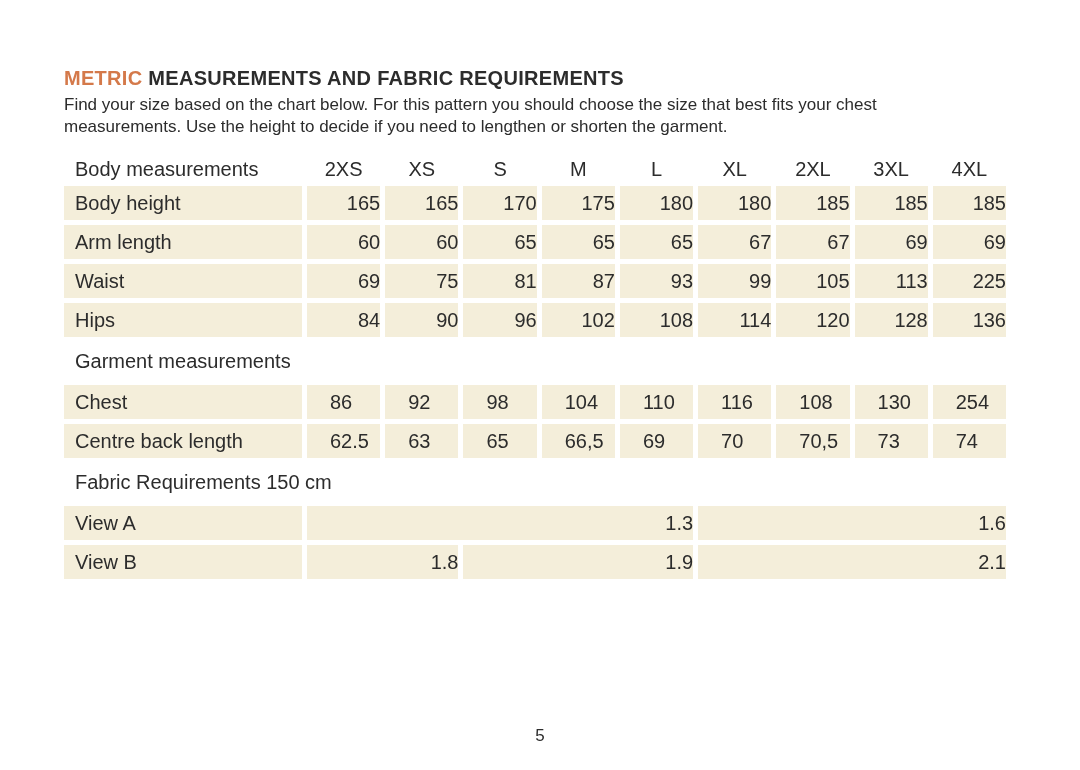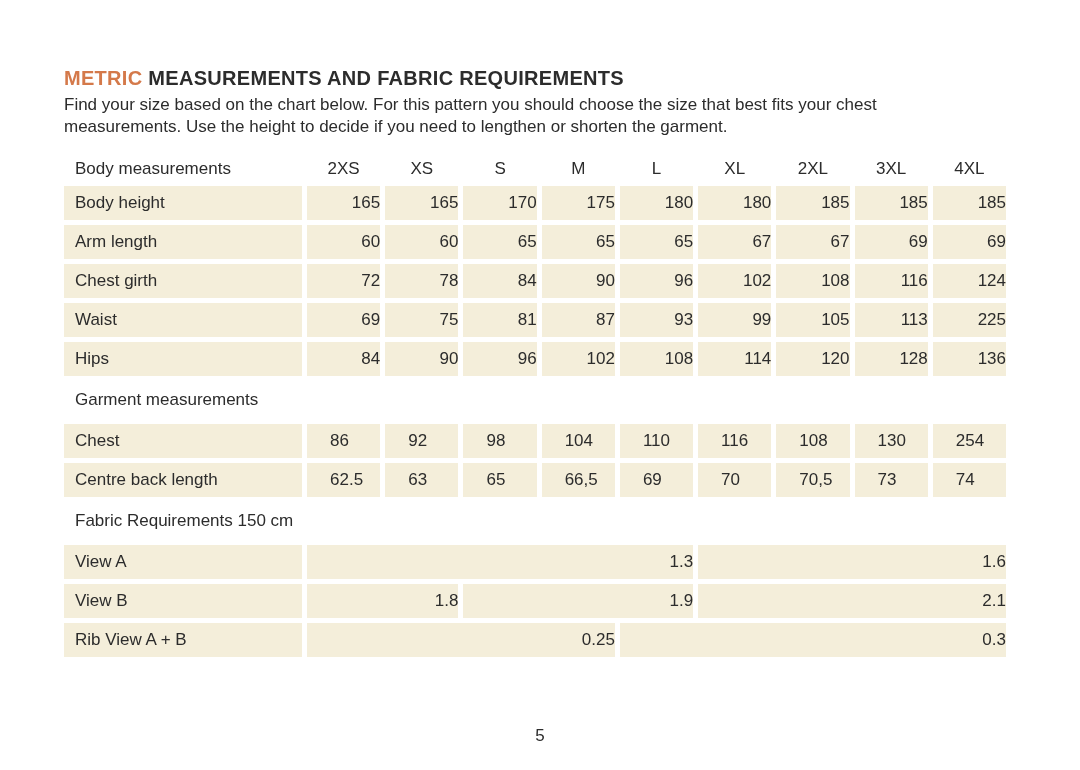--- a/index.html
+++ b/index.html
@@ -32,21 +32,21 @@
     max-width:880px;
     font-size:17px;
     line-height:22px;
   }
   table.sizes{
     border-collapse:separate;
     border-spacing:5px;
     table-layout:fixed;
     width:952px;
     margin:14px 0 0 59px;
-    font-size:17px;
+    font-size:20px;
     color:var(--text);
   }
   col.c-label{width:238px;}
   td{height:34px;padding:0;}
   .cell{background:var(--cell_bg);}
   .lbl{padding-left:11px;text-align:left;}
   .num{text-align:right;}
   .numl{text-align:left;padding-left:23px;}
   tr.head-row td{height:24px;background:transparent;}
   .size-h{text-align:center;}
@@ -115,32 +115,20 @@
       <td class="cell num">60</td>
       <td class="cell num">65</td>
       <td class="cell num">65</td>
       <td class="cell num">65</td>
       <td class="cell num">67</td>
       <td class="cell num">67</td>
       <td class="cell num">69</td>
       <td class="cell num">69</td>
     </tr>
 
-    <tr>
-      <td class="cell lbl">Chest girth</td>
-      <td class="cell num">72</td>
-      <td class="cell num">78</td>
-      <td class="cell num">84</td>
-      <td class="cell num">90</td>
-      <td class="cell num">96</td>
-      <td class="cell num">102</td>
-      <td class="cell num">108</td>
-      <td class="cell num">116</td>
-      <td class="cell num">124</td>
-    </tr>
 
     <tr>
       <td class="cell lbl">Waist</td>
       <td class="cell num">69</td>
       <td class="cell num">75</td>
       <td class="cell num">81</td>
       <td class="cell num">87</td>
       <td class="cell num">93</td>
       <td class="cell num">99</td>
       <td class="cell num">105</td>
@@ -201,24 +189,19 @@
       <td class="cell num" colspan="4">1.6</td>
     </tr>
 
     <tr>
       <td class="cell lbl">View B</td>
       <td class="cell num" colspan="2">1.8</td>
       <td class="cell num" colspan="3">1.9</td>
       <td class="cell num" colspan="4">2.1</td>
     </tr>
 
-    <tr>
-      <td class="cell lbl">Rib View A + B</td>
-      <td class="cell num" colspan="4">0.25</td>
-      <td class="cell num" colspan="5">0.3</td>
-    </tr>
 
   </tbody>
     </table>
 
   <div class="page-number">5</div>
 
 </div>
 
 </body></html>

